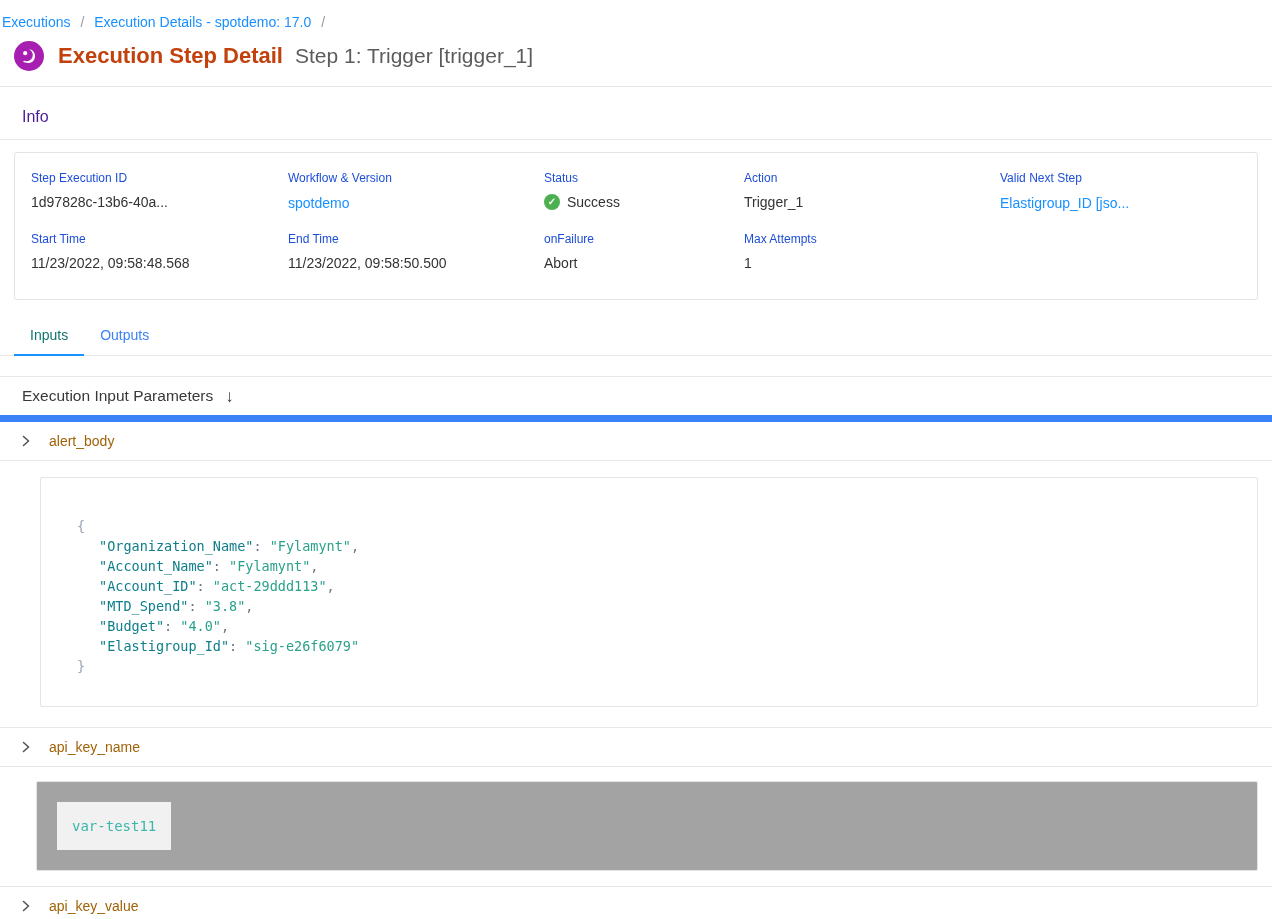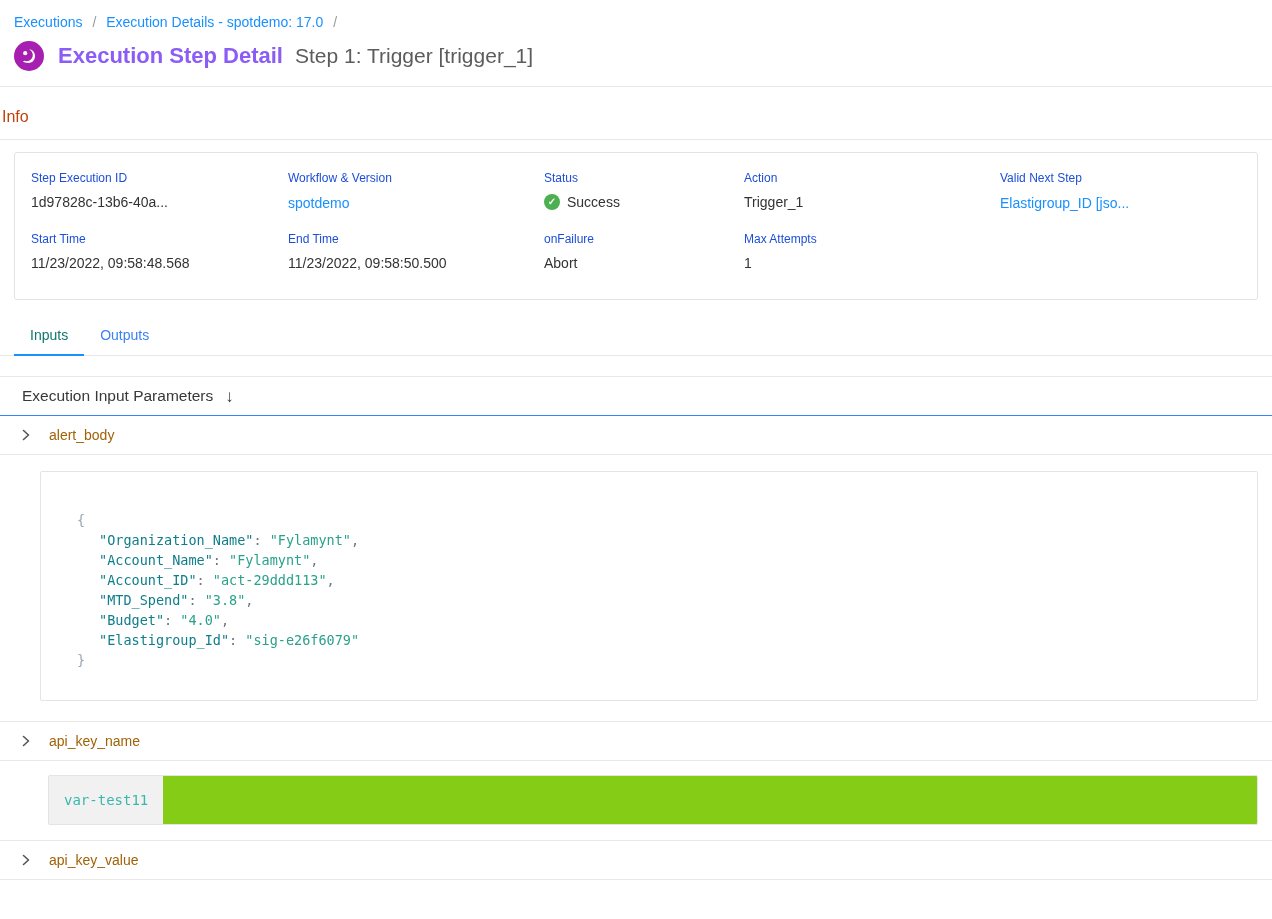--- a/index.html
+++ b/index.html
@@ -4,35 +4,35 @@
 <style>
   * { margin:0; padding:0; box-sizing:border-box; }
   html,body { background:#fff; }
   body {
     width:1272px; height:919px; overflow:hidden; position:relative;
     font-family:"Liberation Sans", sans-serif; color:#434343;
   }
   a { text-decoration:none; cursor:pointer; }
 
   
-  .breadcrumb { padding:14px 14px 0 14px; font-size:14px; }
+  .breadcrumb { padding:14px 14px 0 2px; font-size:14px; }
   .crumb { color:#1890ff; }
   .sep { color:#9b9b9b; margin:0 6px; }
 
   
   .page-header { display:flex; align-items:center; gap:14px; padding:11px 14px 15px 14px; }
   .logo { width:30px; height:30px; flex:0 0 auto; }
   .title-line { display:flex; align-items:baseline; gap:12px; }
-  .page-title { font-size:22px; font-weight:700; color:#8b5cf6; }
+  .page-title { font-size:22px; font-weight:700; color:#c2410c; }
   .page-subtitle { font-size:21px; font-weight:400; color:#5c5c5c; }
 
   .divider { height:1px; background:#e8e8e8; width:100%; }
 
   
-  .info-title { margin:21px 14px 13px 2px; font-size:16px; color:#c2410c; font-weight:400; }
+  .info-title { margin:21px 14px 13px 22px; font-size:16px; color:#4c1d95; font-weight:400; }
   .info-card { margin:12px 14px 16px 14px; border:1px solid #e3e3e3; border-radius:3px; padding:18px 16px 8px 16px; background:#fff; }
   .info-grid { display:grid; grid-template-columns:257px 256px 200px 256px 1fr; }
   .info-field { margin-bottom:20px; }
   .info-label { font-size:12px; color:#1d4ed8; margin-bottom:9px; }
   .info-value { font-size:14px; color:#333; }
   .info-value.link { color:#1890ff; cursor:pointer; }
   .status-wrap { display:flex; align-items:center; gap:7px; }
   .check-circle {
     width:16px; height:16px; border-radius:50%; background:#4caf50; color:#fff;
     display:inline-flex; align-items:center; justify-content:center;
@@ -40,21 +40,21 @@
   }
 
   
   .tabs { display:flex; padding:0 14px; border-bottom:1px solid #e8e8e8; margin-top:17px; }
   .tab { padding:10px 16px 11px 16px; font-size:14px; color:#3b82f6; cursor:pointer; margin-bottom:-1px; }
   .tab.active { color:#0f766e; border-bottom:2px solid #1890ff; }
 
   .spacer-20 { height:20px; }
 
   
-  .params-header { display:flex; align-items:center; gap:12px; padding:10px 14px 10px 22px; border-bottom:1px solid #3b82f6; }
+  .params-header { display:flex; align-items:center; gap:12px; padding:10px 14px 10px 22px; border-bottom:7px solid #3b82f6; }
   .params-title { font-size:15.5px; font-weight:500; color:#383838; }
   .down-arrow { font-size:17px; color:#383838; cursor:pointer; line-height:1; }
 
   .param-row { display:flex; align-items:center; gap:17px; padding:11px 14px 11px 20px; border-bottom:1px solid #e8e8e8; cursor:pointer; }
   .param-name { font-size:14px; color:#a16207; }
   .chev { width:12px; height:12px; flex:0 0 auto; }
 
   
   .code-card {
     margin:16px 14px 20px 40px; border:1px solid #e4e4e4; border-radius:2px;
@@ -62,21 +62,21 @@
   }
   .code { font-family:"DejaVu Sans Mono","Liberation Mono",monospace; font-size:13.5px; line-height:20px; }
   .code-line { white-space:pre; }
   .code-line.indent { padding-left:22px; }
   .code .b { color:#9aa5b1; }
   .code .k { color:#0e7e8a; }
   .code .v { color:#2aa18b; }
   .code .p { color:#6b7785; }
 
   
-  .value-card { margin:14px 14px 15px 48px; border:1px solid #e4e4e4; border-radius:2px; background:#84cc16; }
+  .value-card { margin:14px 14px 15px 36px; border:1px solid #e4e4e4; border-radius:2px; padding:20px; background:#a3a3a3; }
   .value-chip {
     display:inline-block; background:#f1f1f1; padding:16px 15px;
     font-family:"DejaVu Sans Mono","Liberation Mono",monospace; font-size:14px; color:#3ab7ab;
   }
 </style>
 </head>
 <body>
 
 <nav class="breadcrumb">
   <a class="crumb">Executions</a>

